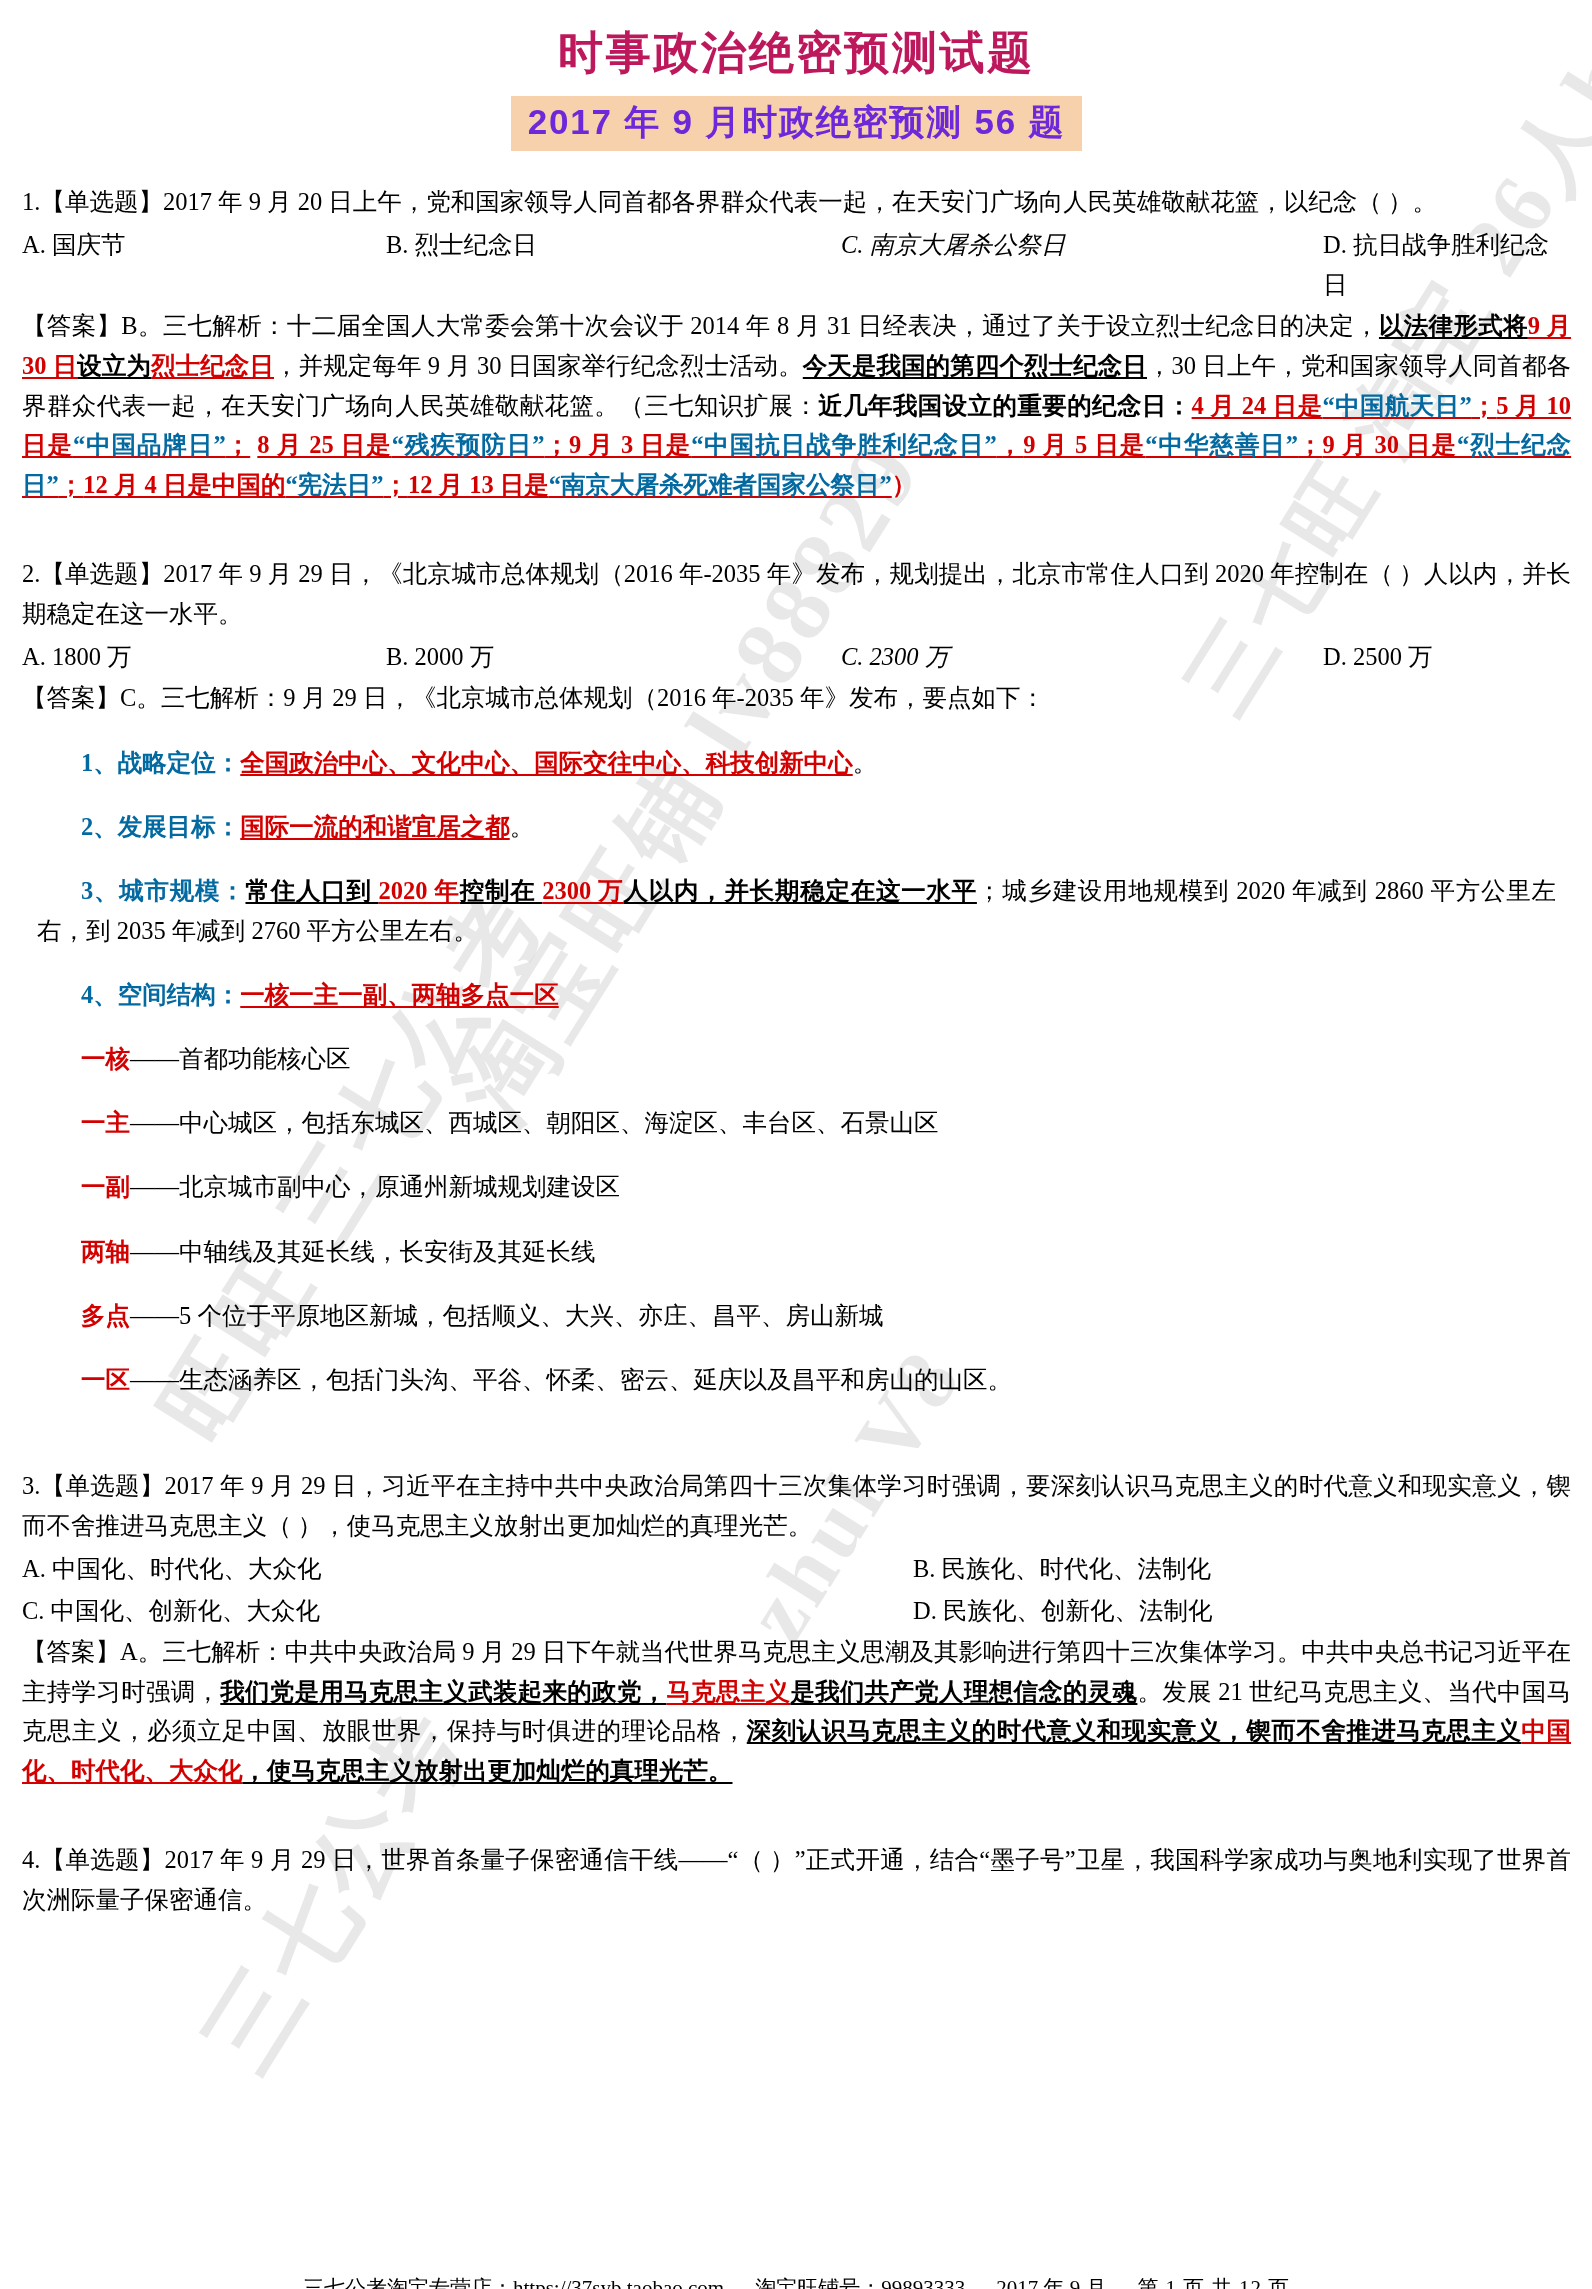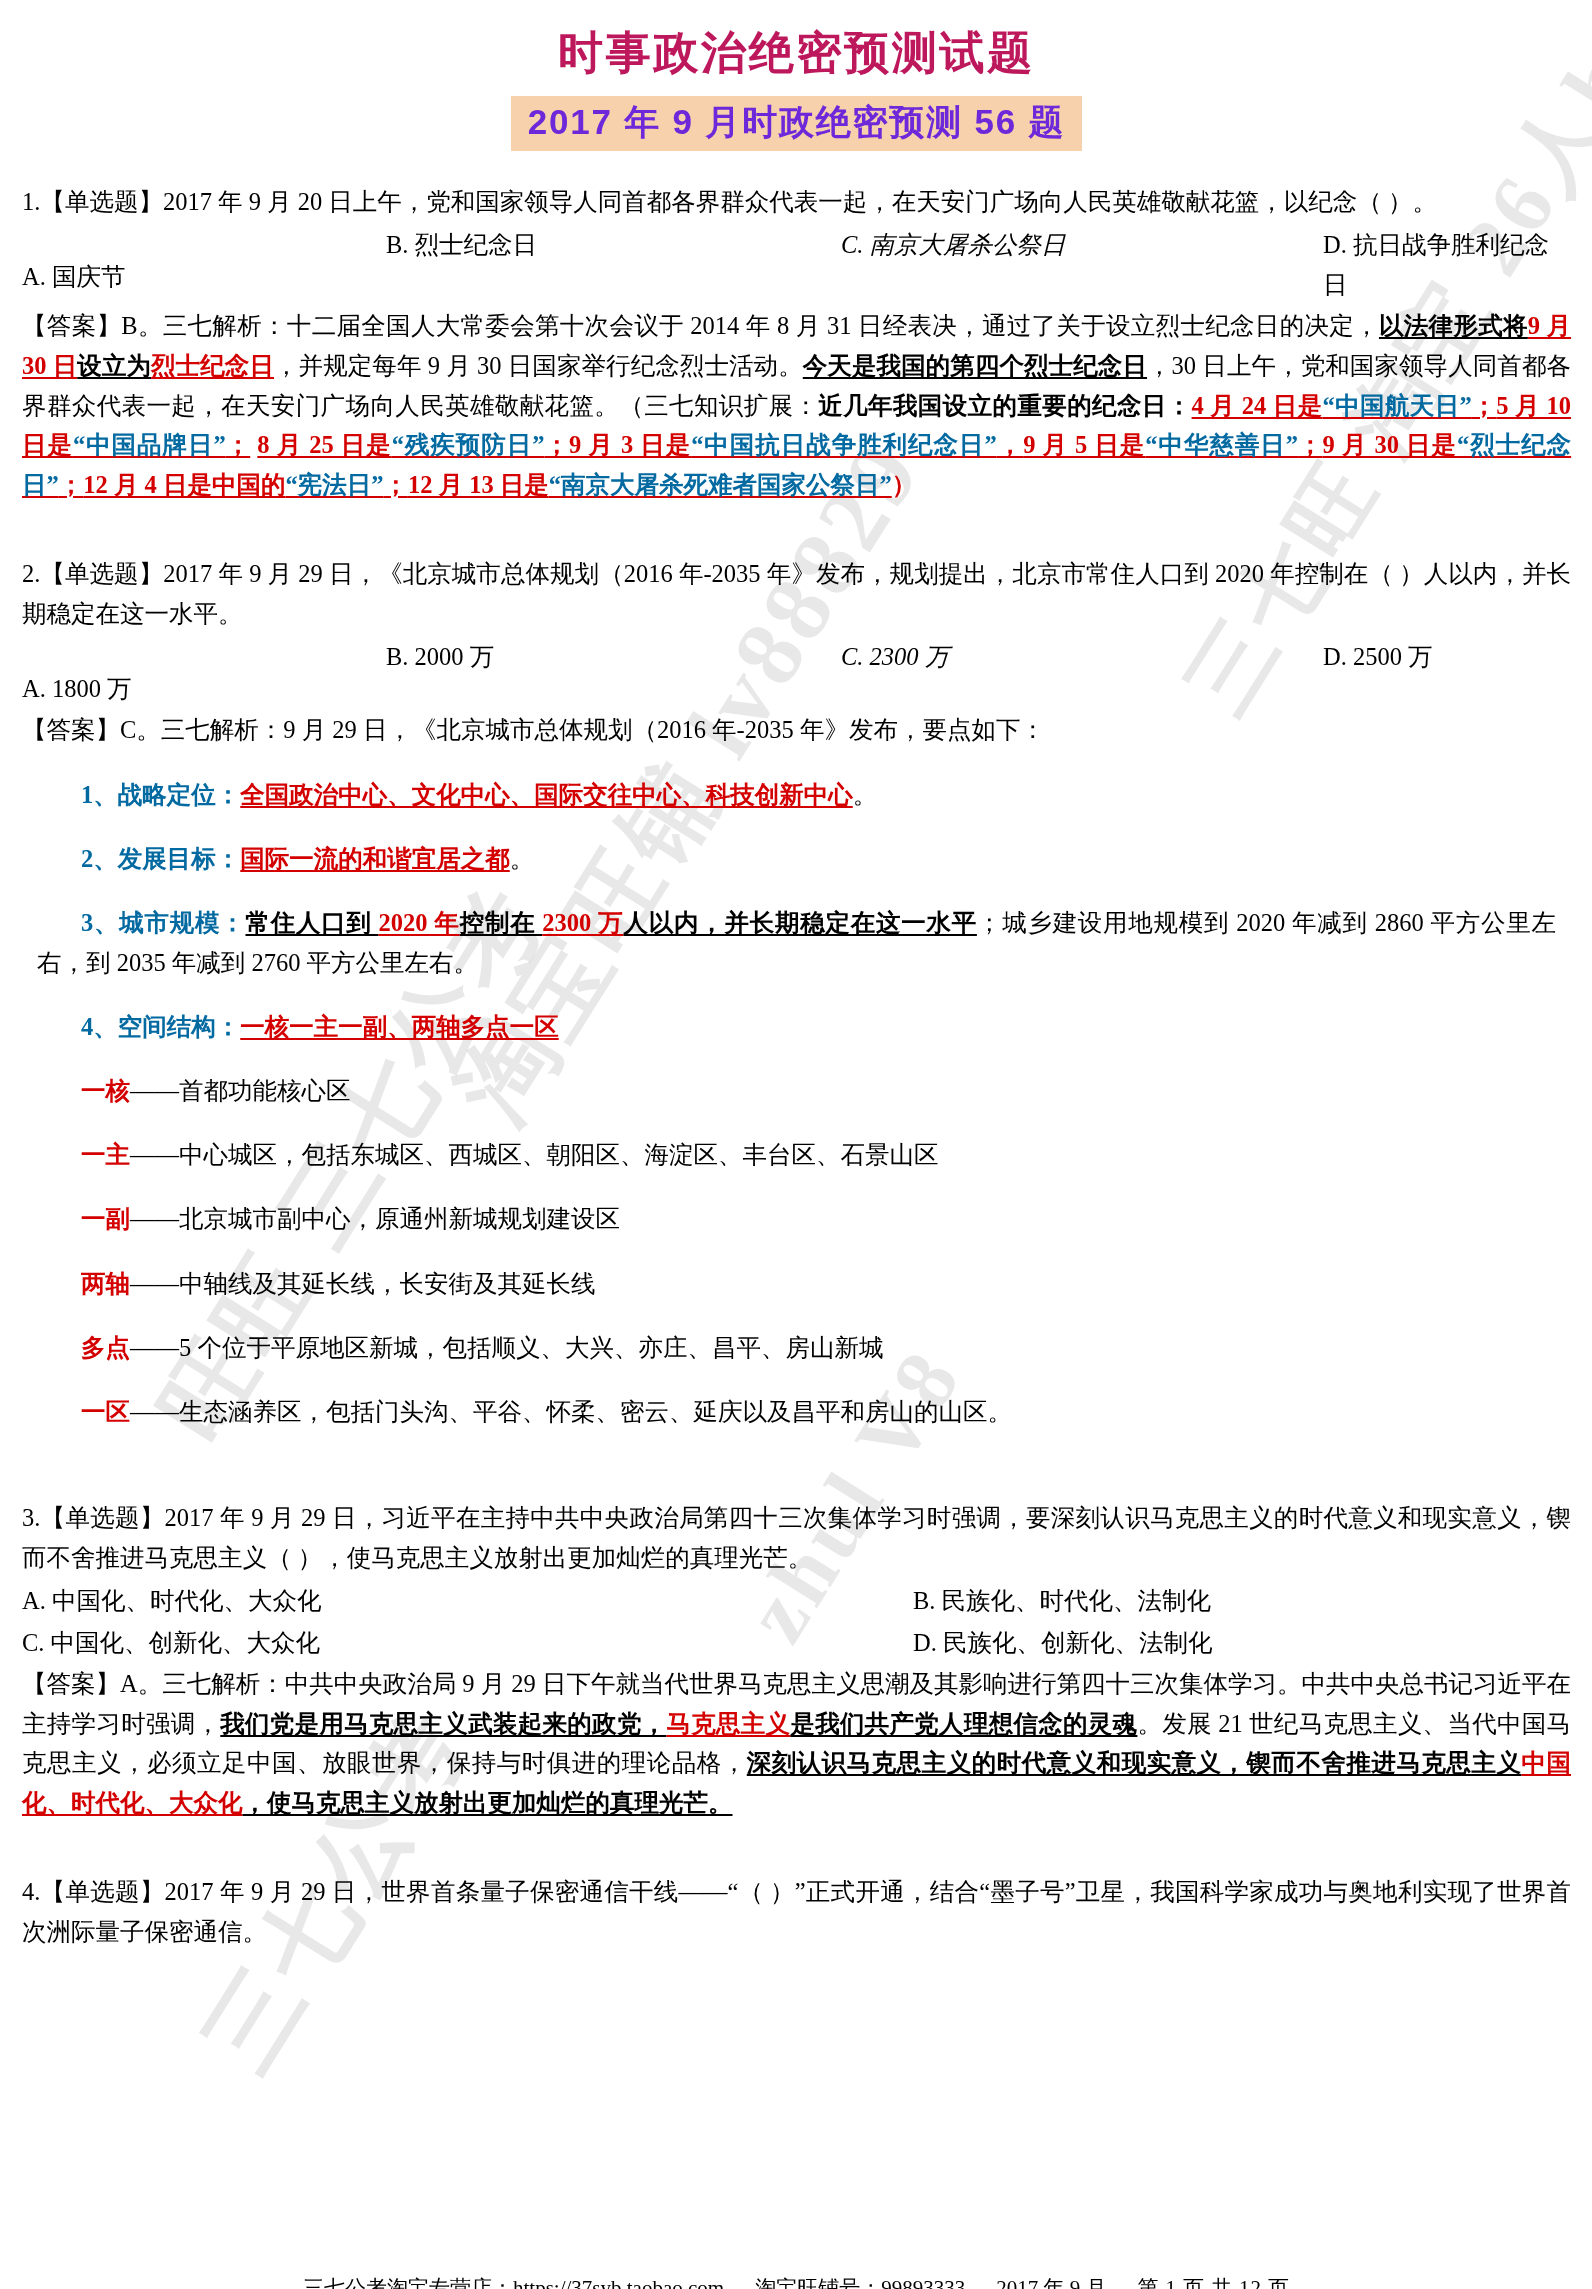--- a/index.html
+++ b/index.html
@@ -88,21 +88,21 @@
     text-justify: inter-ideograph;
     margin: 0 0 3.6px 0;
   }
   .q-options {
     display: flex;
     font-size: 24.5px;
     line-height: 1.62;
     margin: 0 0 1.8px 0;
   }
   .q-options.cols4 > .opt { }
-  .opt-a { width: 364px; margin-top: 32px; }
+  .opt-a { width: 364px; }
   .opt-b { width: 455px; }
   .opt-c { width: 482px; font-style: italic; }
   .opt-d { flex: 1; }
   .q-options.cols2 .opt-a2 { width: 891px; }
   .q-options.cols2 .opt-b2 { flex: 1; }
 
   .q-answer {
     font-size: 24.5px;
     line-height: 1.62;
     text-align: justify;

